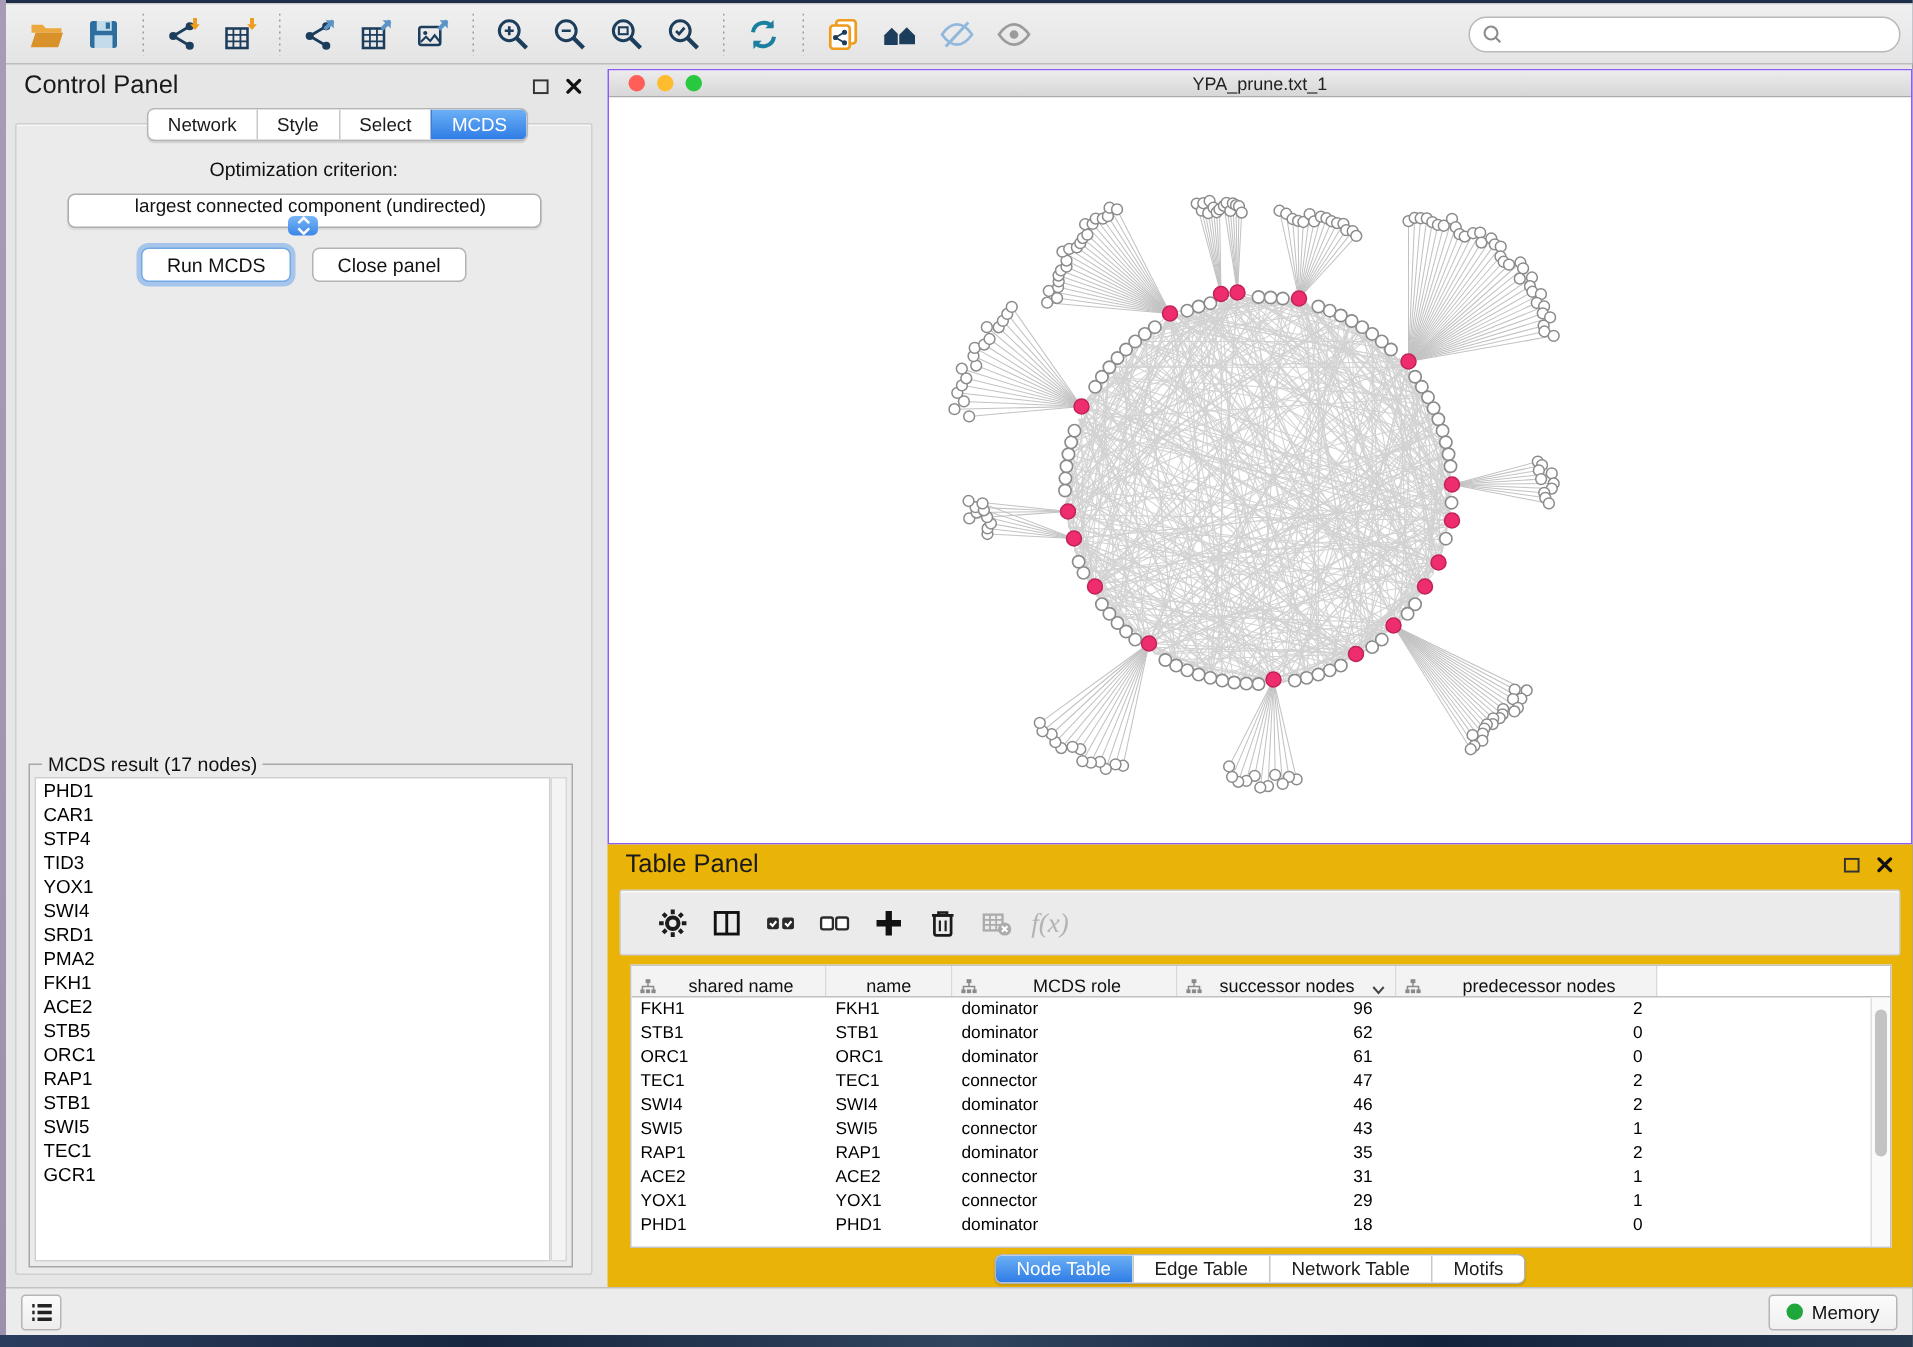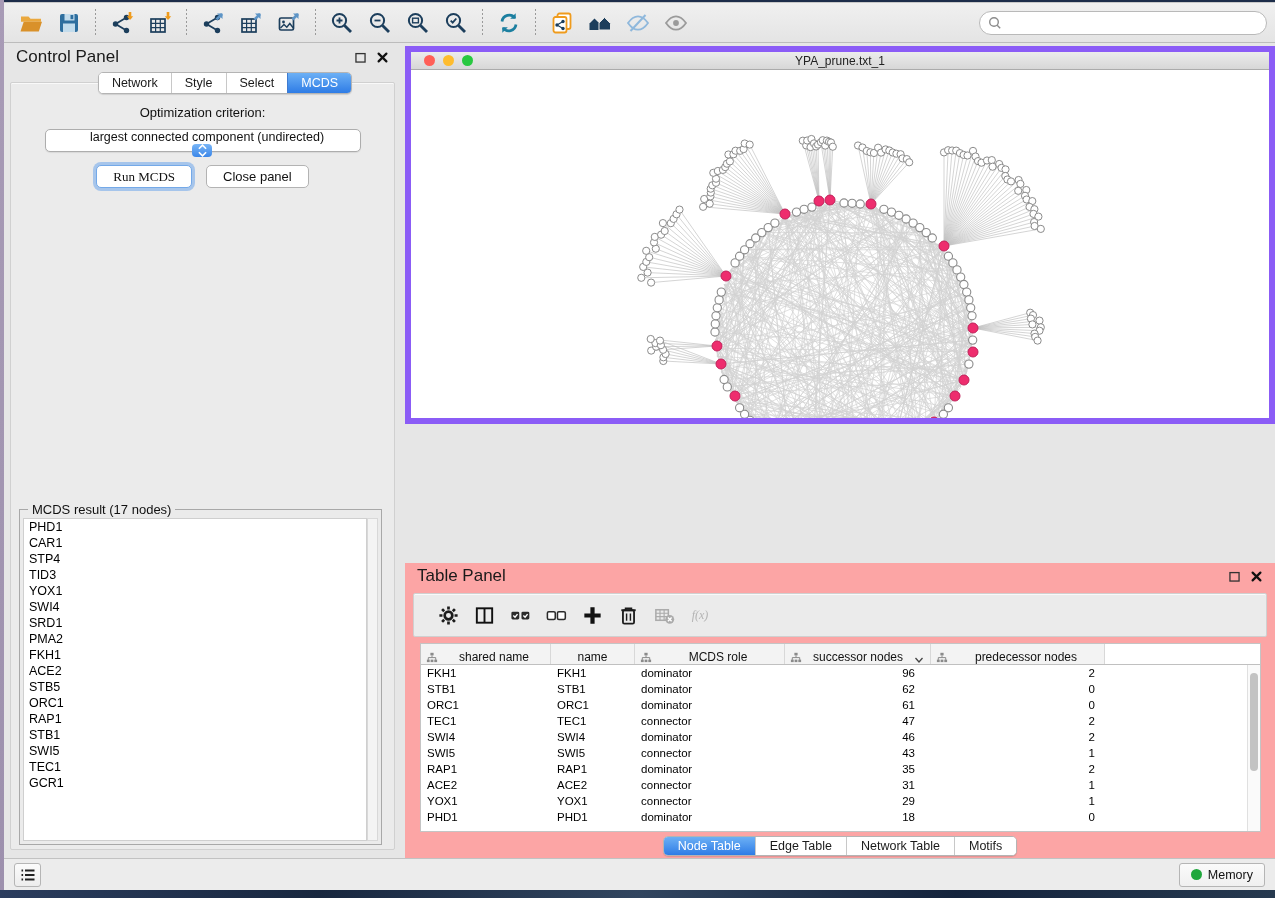--- a/index.html
+++ b/index.html
@@ -51,55 +51,55 @@
     cursor:pointer; box-shadow:0 1px 1px rgba(0,0,0,.08);flex-direction:column; }
   #criterion-value { flex:1; font-size:12.5px; color:#111; padding-left:9px; white-space:nowrap; }
   #criterion-stepper { width:20px; height:21px; border-radius:4px; margin-right:1px;
     background:linear-gradient(#79b6f7,#3b86e8); display:flex; flex-direction:column;
     align-items:center; justify-content:center; gap:1px; }
   #criterion-stepper svg { width:9px; height:6px; display:block; }
   #cp-buttons { display:flex; justify-content:center; gap:14px; margin-top:13px; }
   .cbtn { height:23px; padding:0 16px; font-size:13px; color:#111; background:#fff;
     border:1px solid #b3b3b3; border-radius:5px; cursor:pointer;
     font-family:"Liberation Sans",sans-serif; }
-  .cbtn.focused { border-color:#74a9e8; box-shadow:0 0 0 3px rgba(110,165,235,.55);font-family:Liberation Serif, serif; }
+  .cbtn.focused { border-color:#74a9e8; box-shadow:0 0 0 3px rgba(110,165,235,.55); }
   #result-box { position:absolute; left:8px; right:12px; top:426px; bottom:4px;
     border:1px solid #a8a8a8; background:#ebebeb; }
   #result-legend { position:absolute; top:-8px; left:8px; background:#ebebeb;
     padding:0 4px; font-size:13px; color:#111; }
   #result-list { position:absolute; left:3px; right:14px; top:8px; bottom:3px;
     background:#fff; border:1px solid #cfcfcf; overflow:hidden; }
   .result-item { font-size:12.5px; color:#000; line-height:16px; padding-left:5px; }
   #result-scroll { position:absolute; right:3px; top:8px; bottom:3px; width:11px;
     background:#f4f4f4; border:1px solid #d8d8d8; }
 
   
-  #network-frame { position:absolute; left:401px; right:0; top:43px; height:378px;
-    border:6px solid #8b5cf6; background:#fff; }
+  #network-frame { position:absolute; left:401px; right:0; top:43px; height:517px;
+    border:1px solid #8b5cf6; background:#fff; }
   #net-titlebar { height:18px; background:linear-gradient(#ececec,#d7d7d7);
     border-bottom:1px solid #ababab; display:flex; align-items:center; position:relative; }
   .tl { width:11px; height:11px; border-radius:50%; margin-left:8px; cursor:pointer; }
   .tl:first-child { margin-left:13px; }
   #net-title { position:absolute; left:0; right:0; text-align:center; font-size:12px;
     color:#222; pointer-events:none; }
   #net-canvas { position:absolute; left:0; right:0; top:18px; bottom:0; background:#fff;
     overflow:hidden; }
   #net-canvas svg { display:block; }
 
   
   #table-panel { position:absolute; left:401px; right:0; top:560px; bottom:32px;
-    background:#fca5a5; }
+    background:#eab308; }
   #tp-toolbar { position:absolute; left:8px; right:8px; top:30px; height:44px;
     background:#ebebeb; border:1px solid #d0d0d0; border-radius:2px;
     box-shadow:inset 0 1px 0 #f9f9f9; display:flex; align-items:center; padding-left:16px; }
   .tpbtn { width:36px; height:36px; border:none; background:transparent; display:flex;
     align-items:center; justify-content:center; cursor:pointer; }
   .tpbtn svg { width:23px; height:23px; }
   .tpbtn.disabled { cursor:default; }
-  .fx-label { font-size:12px; font-style:italic; color:#b3b3b3;
+  .fx-label { font-size:18px; font-style:italic; color:#b3b3b3;
     font-family:"Liberation Serif", serif; }
   #tp-table { position:absolute; left:15px; right:14px; top:80px; bottom:26px;
     background:#fff; border:1px solid #c4c4c4; overflow:hidden; }
   #tp-header { display:grid; grid-template-columns:130px 84px 150px 146px 174px 1fr;
     height:21px; border-bottom:1px solid #c0c0c0; }
   .hcell { background:#f3f3f3; border-right:1px solid #d8d8d8; display:flex;
     align-items:flex-end; font-size:12px; color:#111; cursor:pointer; overflow:hidden; }
   .hcell:last-child { background:#fff; border-right:none; cursor:default; }
   .hcell .tree { margin-left:5px; width:12px; height:12px; flex:0 0 auto; }
   .hcell .hlabel { flex:1; text-align:center; white-space:nowrap; }

